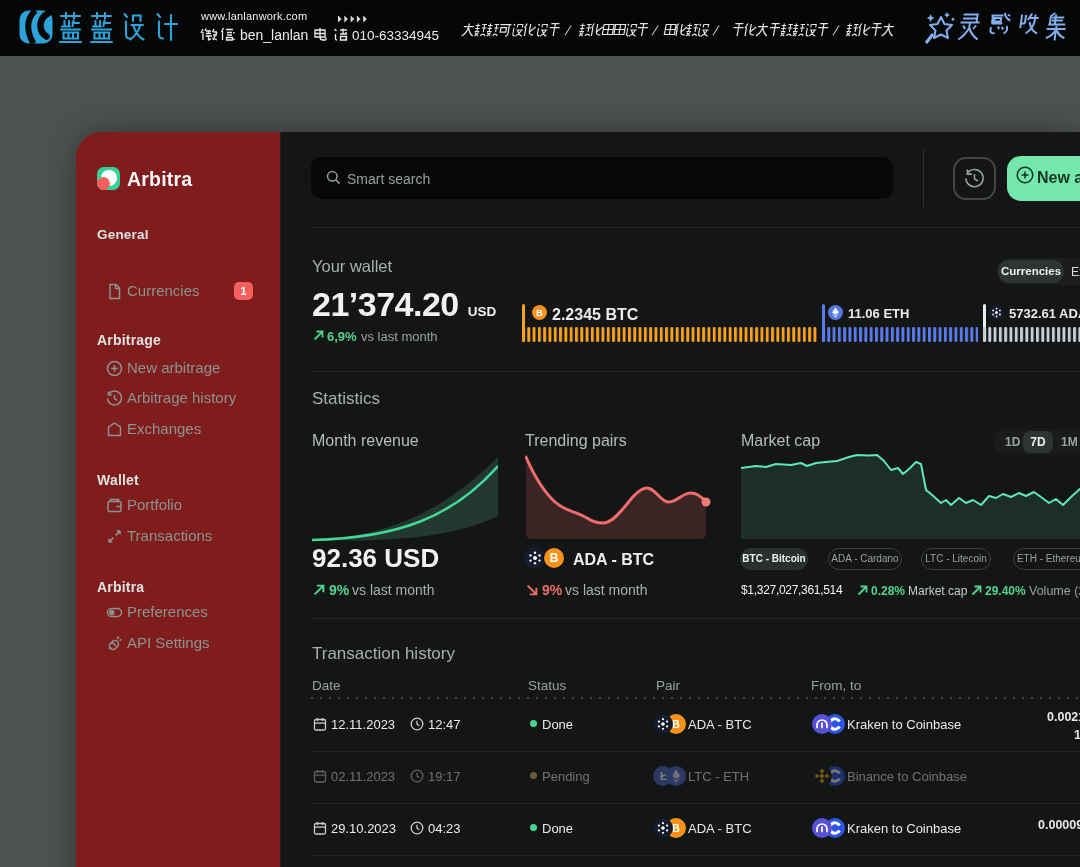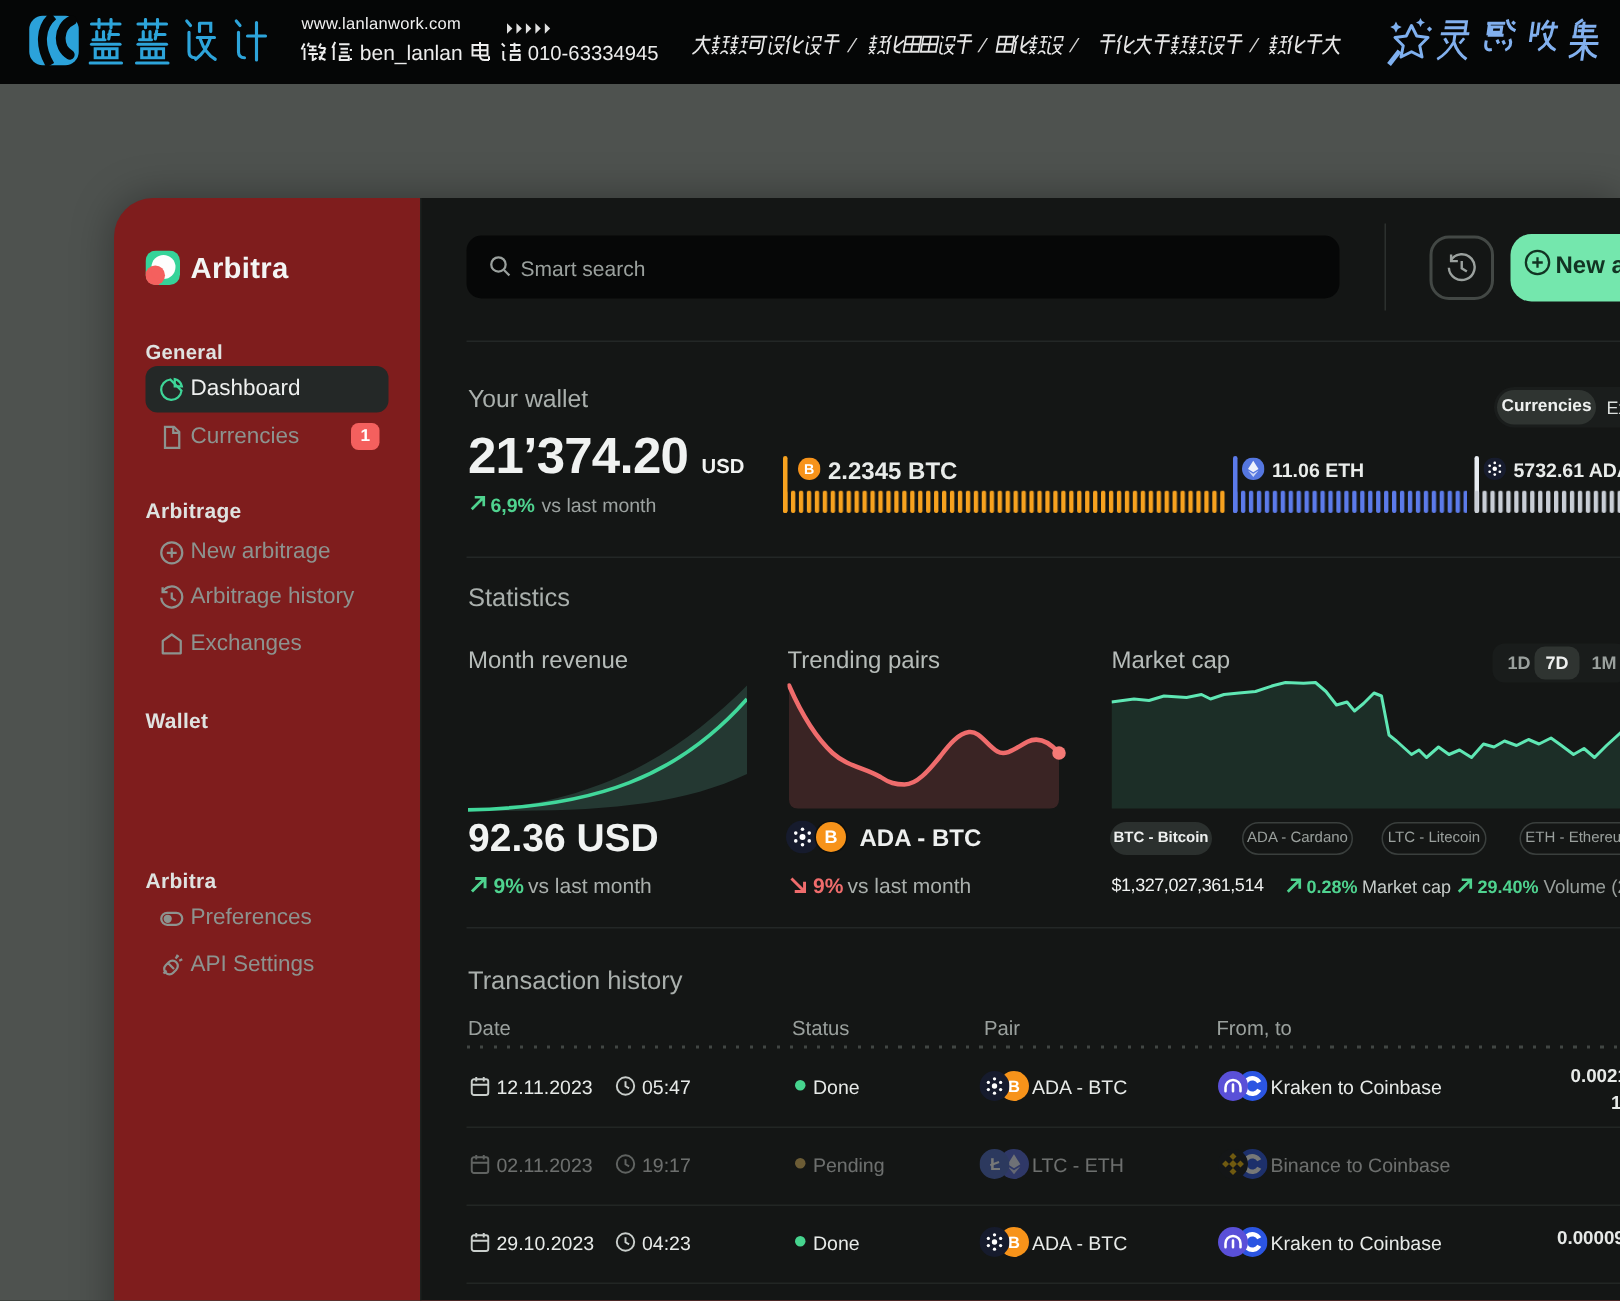--- a/index.html
+++ b/index.html
@@ -183,27 +183,20 @@
   <div id="card">
 
     <svg class="abs" style="left:21px;top:35px" width="23" height="23" viewBox="0 0 23 23">
       <rect width="23" height="23" rx="7" fill="#35d399"></rect>
       <circle cx="12" cy="11" r="8" fill="#fdfdfd"></circle>
       <circle cx="6.5" cy="16.5" r="6.5" fill="#f4605e"></circle>
       <path d="M0,14 Q0,23 9,23 L9,19 Q4,19 4,14 Z" fill="#f4605e"></path>
     </svg>
     <span class="txt" style="left:51px;top:36px;font-size:19.5px;font-weight:bold;color:#f3f5f4;letter-spacing:.2px">Arbitra</span>
     <div class="sideh" style="top:95px">General</div>
-    <div class="srow" style="top:111.5px;background:#242827;border-radius:8px">
-      <svg class="ic" viewBox="0 0 17 17" stroke="#3ed598" stroke-width="1.5" fill="none">
-          <path d="M7.5,2 A6.8,6.8 0 1 0 15,9.5 Z"></path>
-          <path d="M10.5,1.8 A6.3,6.3 0 0 1 15.2,6.5 L10.5,6.5 Z"></path>
-        </svg>
-      <span class="lb" style="color:#eef0ef">Dashboard</span>
-    </div>
     <div class="srow" style="top:143.5px">
       <svg class="ic" viewBox="0 0 17 17" stroke="#8d938f" stroke-width="1.5" fill="none">
           <path d="M4,1.5 H10 L13.5,5 V15.5 H4 Z"></path>
           <path d="M9.5,1.5 V5.5 H13.5"></path>
         </svg>
       <span class="lb">Currencies</span>
       <div class="abs" style="left:137px;top:6px;width:19px;height:18px;background:#f4605e;border-radius:5px;color:#fff;font-size:11.5px;font-weight:bold;text-align:center;line-height:18px">1</div>
     </div>
     <div class="sideh" style="top:200px;font-size:14px">Arbitrage</div>
     <div class="srow" style="top:220.5px">
@@ -221,20 +214,33 @@
         </svg>
       <span class="lb">Arbitrage history</span>
     </div>
     <div class="srow" style="top:282px">
       <svg class="ic" viewBox="0 0 17 17" stroke="#8d938f" stroke-width="1.5" fill="none">
           <path d="M2.5,6.2 L8.5,2 L14.5,6.2 V14.5 H2.5 Z" stroke-linejoin="round"></path>
         </svg>
       <span class="lb">Exchanges</span>
     </div>
     <div class="sideh" style="top:339.5px;font-size:14px">Wallet</div>
+    <div class="srow" style="top:358px">
+      <svg class="ic" viewBox="0 0 17 17" stroke="#8d938f" stroke-width="1.5" fill="none">
+          <rect x="2" y="4.5" width="13" height="10" rx="1.5"></rect>
+          <path d="M4.5,4.5 V2.5 H12.5 V4.5 M10.5,9.5 H15"></path>
+        </svg>
+      <span class="lb">Portfolio</span>
+    </div>
+    <div class="srow" style="top:388.5px">
+      <svg class="ic" viewBox="0 0 17 17" stroke="#8d938f" stroke-width="1.6" fill="none">
+          <path d="M3,14 L7.5,9.5 M3,14 H6.3 M3,14 V10.7 M14,3 L9.5,7.5 M14,3 H10.7 M14,3 V6.3"></path>
+        </svg>
+      <span class="lb">Transactions</span>
+    </div>
     <div class="sideh" style="top:446.5px;font-size:14px">Arbitra</div>
     <div class="srow" style="top:464.5px">
       <svg class="ic" viewBox="0 0 17 17" stroke="#8d938f" stroke-width="1.5" fill="none">
           <rect x="1.5" y="4.5" width="14" height="8" rx="4"></rect>
           <circle cx="5.8" cy="8.5" r="2" fill="#8d938f"></circle>
         </svg>
       <span class="lb">Preferences</span>
     </div>
     <div class="srow" style="top:495.5px">
       <svg class="ic" viewBox="0 0 17 17" stroke="#8d938f" stroke-width="1.5" fill="none">
@@ -455,21 +461,21 @@
       <span class="txt" style="left:530px;top:546px;font-size:13.5px;color:#9aa09d">From, to</span>
       <div class="abs" style="left:30px;top:565px;width:770px;height:2px;background:repeating-linear-gradient(90deg,#414643 0 2px,transparent 2px 9px)"></div>
 
       <svg class="abs" style="left:32px;top:585px" width="14" height="14" viewBox="0 0 14 14">
           <use href="#icoCal"></use>
         </svg>
       <span class="cell" style="left:50px;top:585px">12.11.2023</span>
       <svg class="abs" style="left:129px;top:585px" width="14" height="14" viewBox="0 0 14 14">
           <use href="#icoClk"></use>
         </svg>
-      <span class="cell" style="left:147px;top:585px">05:47</span>
+      <span class="cell" style="left:147px;top:585px">12:47</span>
       <div class="abs" style="left:249px;top:588px;width:7px;height:7px;border-radius:50%;background:#46d48e"></div>
       <span class="cell" style="left:261px;top:585px">Done</span>
       <svg class="abs" style="left:385px;top:582px" width="20" height="20" viewBox="0 0 20 20">
           <use href="#coinBTC"></use>
         </svg>
       <svg class="abs" style="left:372px;top:582px" width="20" height="20" viewBox="0 0 20 20">
           <use href="#coinADA"></use>
         </svg>
       <span class="cell" style="left:407px;top:585px;font-size:13px">ADA - BTC</span>
       <svg class="abs" style="left:544px;top:582px" width="20" height="20" viewBox="0 0 20 20">

